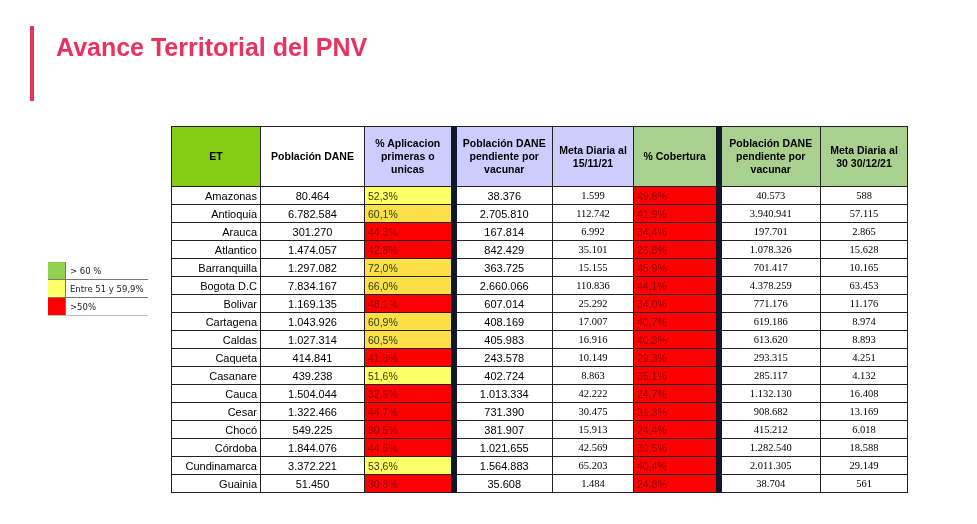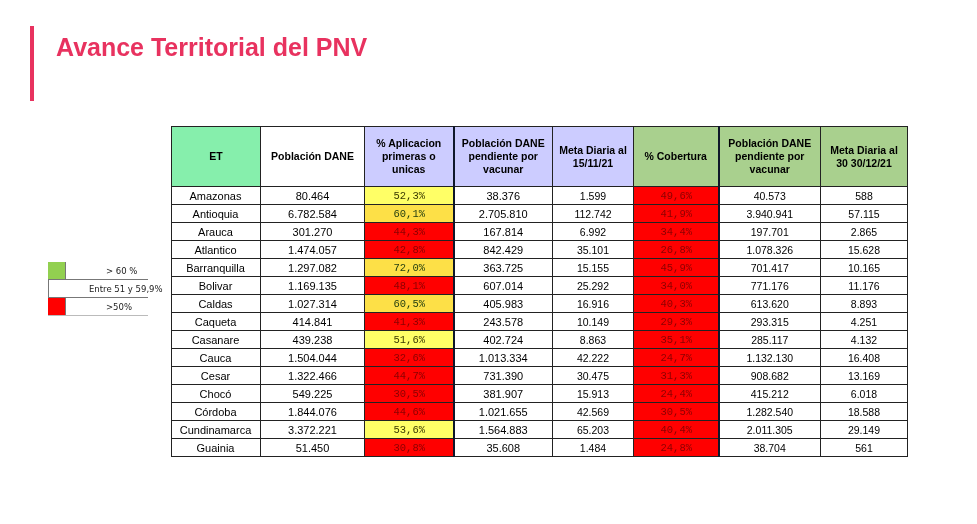--- a/index.html
+++ b/index.html
@@ -4,43 +4,43 @@
 <style>
   * { box-sizing: border-box; margin: 0; padding: 0; }
   html, body { width: 977px; height: 524px; background: #ffffff; overflow: hidden; }
   body { position: relative; font-family: "Liberation Sans", sans-serif; }
 
   .title-bar { position: absolute; left: 30px; top: 26px; width: 4px; height: 75px; background: #e8325f; }
   .title { position: absolute; left: 56px; top: 32px; color: #e8325f; font-weight: bold; font-size: 25px; line-height: 31px; text-align: center; }
   .title div { white-space: nowrap; }
 
   .legend { position: absolute; left: 48px; top: 262px; width: 100px; border-collapse: collapse; font-family: "DejaVu Sans", sans-serif; font-size: 8.5px; color: #222; }
-  .legend-row { display: flex; height: 18px; border-bottom: 1px solid #777; gap: 36px; }
+  .legend-row { display: flex; height: 18px; border-bottom: 1px solid #777; }
   .legend-row:last-child { border-bottom: 1px solid #bbb; }
   .legend-swatch { width: 18px; height: 100%; border-right: 1px solid #777; }
   .legend-label { flex: 1; padding-left: 4px; line-height: 18px; white-space: nowrap; }
 
   table.data { position: absolute; left: 171px; top: 126px; border-collapse: collapse; table-layout: fixed; font-size: 11px; color: #000; }
   table.data th, table.data td { border: 1px solid #222; }
   table.data th { height: 60px; font-weight: bold; font-size: 10.5px; text-align: center; vertical-align: middle; line-height: 13px; padding: 0 2px; }
   table.data td { height: 18px; text-align: center; white-space: nowrap; padding: 0 3px; line-height: 16px; }
-  table.data td.et { text-align: center; padding-left: 2px; }
-  table.data td.pct { text-align: center; font-family: Liberation Mono, monospace; font-size: 10.5px; padding-right: 2px; }
-  table.data td.num2 { font-family: Liberation Sans, sans-serif; font-size: 10.5px; }
-
-  .h-gray { background: #86efac; }
+  table.data td.et { text-align: right; padding-left: 2px; }
+  table.data td.pct { text-align: left; font-family: Liberation Sans, sans-serif; font-size: 10.5px; padding-right: 2px; }
+  table.data td.num2 { font-family: Liberation Serif, serif; font-size: 10.5px; }
+
+  .h-gray { background: #84cc16; }
   .h-white { background: #ffffff; margin-left: 24px; }
   .h-lav { background: #ccccff; }
   .h-green { background: #a9d08e; }
 
   .c-green { background: #fde047; color: #1f3a0f; }
   .c-yellow { background: #ffff66; color: #3a3a00; }
   .c-red { background: #ff0000; color: #8b0000; }
 
-  table.data th.thick-r, table.data td.thick-r { border-right: 2px solid #0f172a; }
+  table.data th.thick-r, table.data td.thick-r { border-right: 6px solid #0f172a; }
 </style>
 </head>
 <body>
 
 <div class="title-bar"></div>
 <div class="title">
   <div>Avance Territorial del PNV</div>
 </div>
 
 <div class="legend">
@@ -126,30 +126,50 @@
         <td class="et">Barranquilla</td>
         <td>1.297.082</td>
         <td class="pct thick-r c-green">72,0%</td>
         <td>363.725</td>
         <td class="num2">15.155</td>
         <td class="pct thick-r c-red">45,9%</td>
         <td class="num2">701.417</td>
         <td class="num2">10.165</td>
       </tr>
       <tr>
+        <td class="et">Bogota D.C</td>
+        <td>7.834.167</td>
+        <td class="pct thick-r c-green">66,0%</td>
+        <td>2.660.066</td>
+        <td class="num2">110.836</td>
+        <td class="pct thick-r c-red">44,1%</td>
+        <td class="num2">4.378.259</td>
+        <td class="num2">63.453</td>
+      </tr>
+      <tr>
         <td class="et">Bolivar</td>
         <td>1.169.135</td>
         <td class="pct thick-r c-red">48,1%</td>
         <td>607.014</td>
         <td class="num2">25.292</td>
         <td class="pct thick-r c-red">34,0%</td>
         <td class="num2">771.176</td>
         <td class="num2">11.176</td>
       </tr>
       <tr>
+        <td class="et">Cartagena</td>
+        <td>1.043.926</td>
+        <td class="pct thick-r c-green">60,9%</td>
+        <td>408.169</td>
+        <td class="num2">17.007</td>
+        <td class="pct thick-r c-red">40,7%</td>
+        <td class="num2">619.186</td>
+        <td class="num2">8.974</td>
+      </tr>
+      <tr>
         <td class="et">Caldas</td>
         <td>1.027.314</td>
         <td class="pct thick-r c-green">60,5%</td>
         <td>405.983</td>
         <td class="num2">16.916</td>
         <td class="pct thick-r c-red">40,3%</td>
         <td class="num2">613.620</td>
         <td class="num2">8.893</td>
       </tr>
       <tr>

